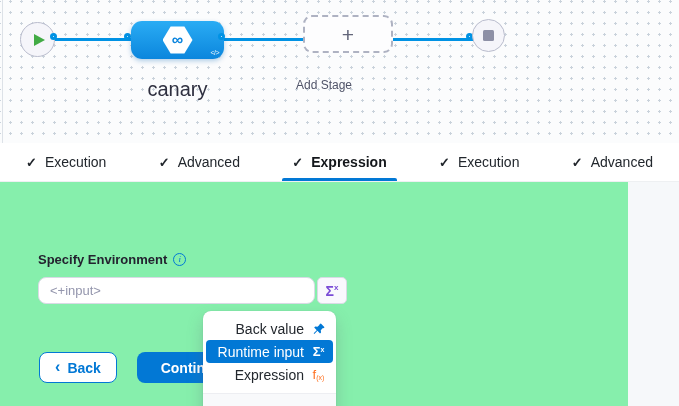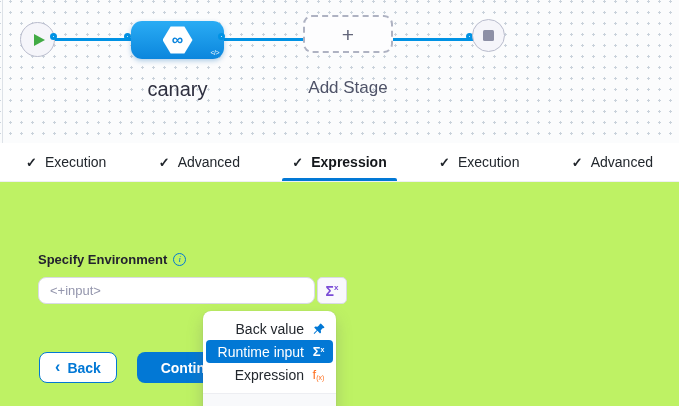--- a/index.html
+++ b/index.html
@@ -70,21 +70,21 @@
     border-radius: 50%; background: #f5f5fa; border: 1px solid #b9bccd;
     display: flex; align-items: center; justify-content: center;
   }
   .stop-square { width: 11px; height: 11px; background: #8d90a6; border-radius: 1.5px; }
   .stage-label {
     position: absolute; left: 131px; top: 78px; width: 93px;
     text-align: center; font-size: 20px; color: #2f3040;
   }
   .add-stage-label {
     position: absolute; left: 296px; top: 78px; width: 104px;
-    text-align: center; font-size: 17px; color: #4f5368;
+    font-size: 12px; color: #4f5368;
   }
 
   
   .tabbar {
     width: 679px; height: 39px; background: #ffffff;
     border-bottom: 1px solid #eef0f2;
     display: flex; align-items: stretch; justify-content: space-between;
     padding: 0 26px;
   }
   .tab {
@@ -92,21 +92,21 @@
     font-size: 14px; color: #22272d; cursor: pointer; white-space: nowrap;
   }
   .tab .check { font-size: 13px; font-weight: bold; color: #1f242a; }
   .tab.active { font-weight: bold; color: #14171b; }
   .tab.active::after {
     content: ""; position: absolute; left: -10px; right: -10px; bottom: 0;
     height: 3px; background: #0278d5; border-radius: 2px 2px 0 0;
   }
 
   
-  .content { position: relative; width: 679px; height: 224px; background: #bef264; }
+  .content { position: relative; width: 628px; height: 224px; background: #86efac; }
   .form-label-row {
     position: absolute; left: 38px; top: 213px; top: 70px;
     display: flex; align-items: center; gap: 6px;
   }
   .form-label { font-size: 13px; font-weight: bold; color: #23222f; }
   .info-icon {
     width: 13px; height: 13px; border-radius: 50%;
     border: 1px solid #0278d5; color: #0278d5;
     font-size: 9px; line-height: 1; font-style: italic;
     font-family: "Liberation Serif", serif;

